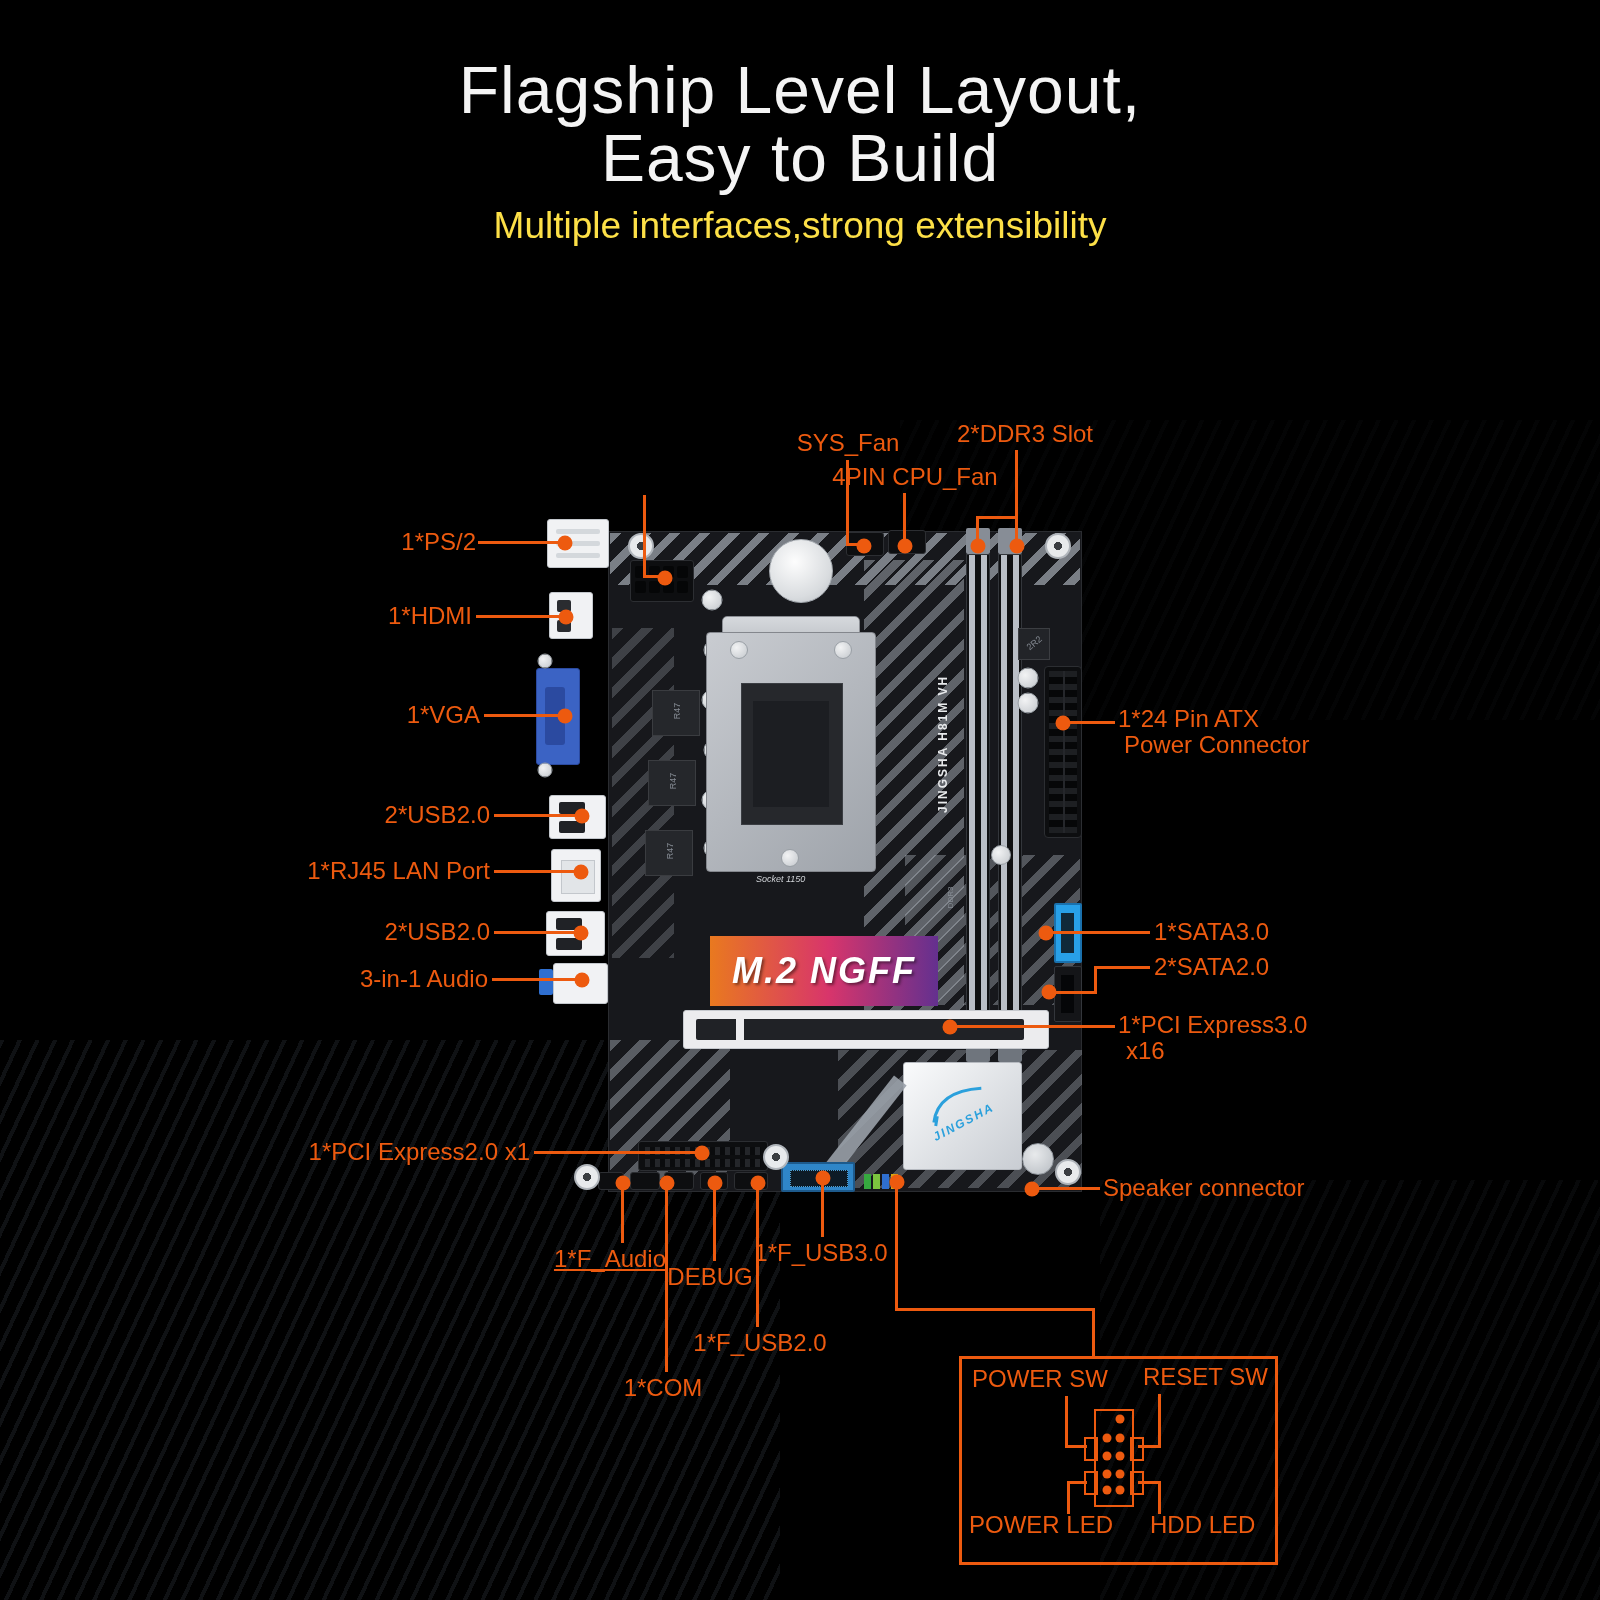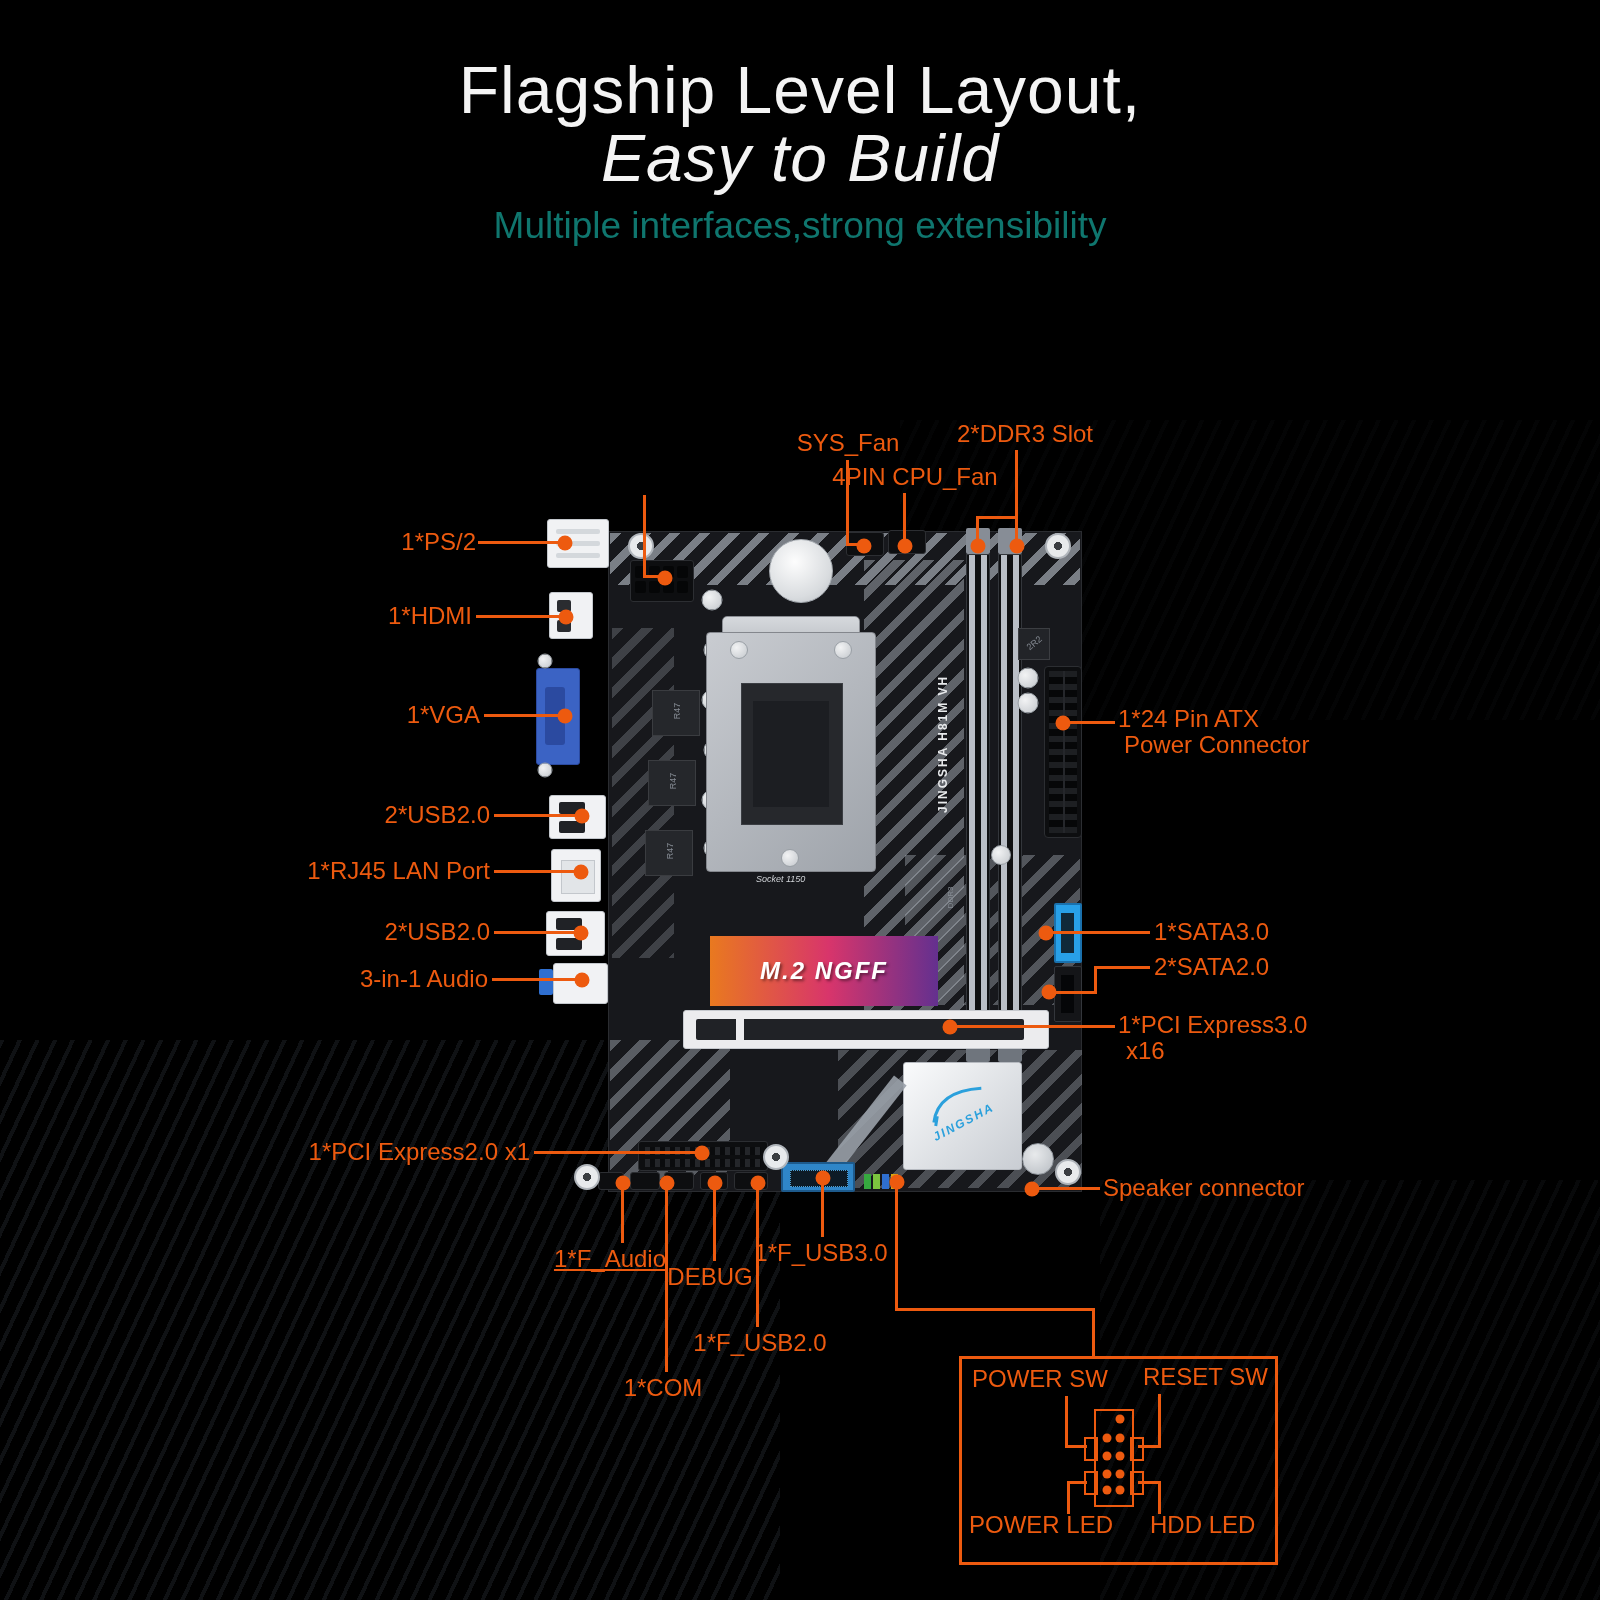--- a/index.html
+++ b/index.html
@@ -4,21 +4,21 @@
 <style>
   :root{ --accent:#ed5a0f; --pcb:#17181c; }
   html,body{margin:0;padding:0;background:#000;}
   #canvas{position:relative;width:1600px;height:1600px;background:#000;overflow:hidden;
           font-family:"Liberation Sans",sans-serif;}
   .streaks{position:absolute;pointer-events:none;
      background:repeating-linear-gradient(115deg,rgba(95,108,124,.16) 0 4px,transparent 4px 16px);}
   
   .title{position:absolute;left:0;width:1600px;text-align:center;color:#f4f4f4;
          font-size:66px;letter-spacing:1px;}
-  .subtitle{position:absolute;left:0;width:1600px;text-align:center;color:#0f766e;font-size:37px;}
+  .subtitle{position:absolute;left:0;width:1600px;text-align:center;color:#fde047;font-size:37px;}
   .pill{position:absolute;left:533px;top:276px;width:533px;height:47px;border-radius:24px;
         background:#f2540d;display:flex;align-items:center;justify-content:center;}
   .pill span{color:#fff;font-size:28px;}
   .pill .caret{position:absolute;right:34px;top:17px;width:0;height:0;
         border-left:10px solid transparent;border-right:10px solid transparent;border-top:13px solid #fff;}
   
   .lbl{position:absolute;color:var(--accent);font-size:24px;line-height:26px;white-space:nowrap;}
   .lbl.c{transform:translateX(-50%);text-align:center;}
   .lbl.rr{}
   .ln{position:absolute;background:var(--accent);}
@@ -35,37 +35,37 @@
      background:repeating-linear-gradient(135deg,rgba(178,185,194,.85) 0 8px,transparent 8px 21px);}
   .port{position:absolute;background:#f1f2f4;border:1px solid #c3c7cc;border-radius:3px;box-sizing:border-box;}
   .blk{position:absolute;background:#0d0e10;border:1px solid #2c2e32;border-radius:3px;box-sizing:border-box;}
   .cap{position:absolute;border-radius:50%;background:radial-gradient(circle at 35% 35%,#f2f3f4,#c3c7cc);
        border:1px solid #9aa0a6;transform:translate(-50%,-50%);}
   .screw{position:absolute;width:22px;height:22px;border-radius:50%;transform:translate(-50%,-50%);
        background:radial-gradient(circle,#3a3d41 0 25%,#e8eaec 26% 100%);border:2px solid #b0b5bb;}
   .chipTxt{position:absolute;color:#868c94;font-size:9px;}
   .m2{position:absolute;display:flex;align-items:center;justify-content:center;
       background:linear-gradient(90deg,#e9791f,#d8356b 52%,#64308f);}
-  .m2 span{color:#fff;font-size:24px;font-weight:bold;font-style:italic;letter-spacing:2px;
+  .m2 span{color:#fff;font-size:36px;font-weight:bold;font-style:italic;letter-spacing:2px;
       text-shadow:2px 2px 3px rgba(0,0,0,.45);}
   .holes8{position:absolute;display:grid;grid-template-columns:repeat(4,11px);grid-template-rows:repeat(2,12px);
       gap:3px;}
   .holes8 i{background:#050607;border-radius:2px;}
 </style>
 </head>
 <body>
 
 <div id="canvas">
 
   <div class="streaks" style="left:0;top:1040px;width:780px;height:560px;"></div>
   <div class="streaks" style="left:1100px;top:1180px;width:500px;height:420px;opacity:.5;"></div>
   <div class="streaks" style="left:900px;top:420px;width:700px;height:300px;opacity:.25;"></div>
 
   <div class="title" style="top:52px;">Flagship Level Layout,</div>
-  <div class="title" style="top:120px;font-style:italic;">Easy to Build</div>
+  <div class="title" style="top:120px;">Easy to Build</div>
   <div class="subtitle" style="top:205px;">Multiple interfaces,strong extensibility</div>
 
   <div class="board"></div>
 
   <div class="stripes" style="left:610px;top:533px;width:470px;height:52px;opacity:.75;"></div>
   <div class="stripes" style="left:864px;top:560px;width:100px;height:488px;opacity:.55;"></div>
   <div class="stripes" style="left:612px;top:628px;width:62px;height:330px;opacity:.3;"></div>
   <div class="stripes" style="left:610px;top:1040px;width:120px;height:148px;opacity:.5;"></div>
   <div class="stripes" style="left:838px;top:1050px;width:244px;height:138px;opacity:.4;"></div>
   <div class="stripes" style="left:905px;top:855px;width:175px;height:150px;opacity:.45;"></div>

